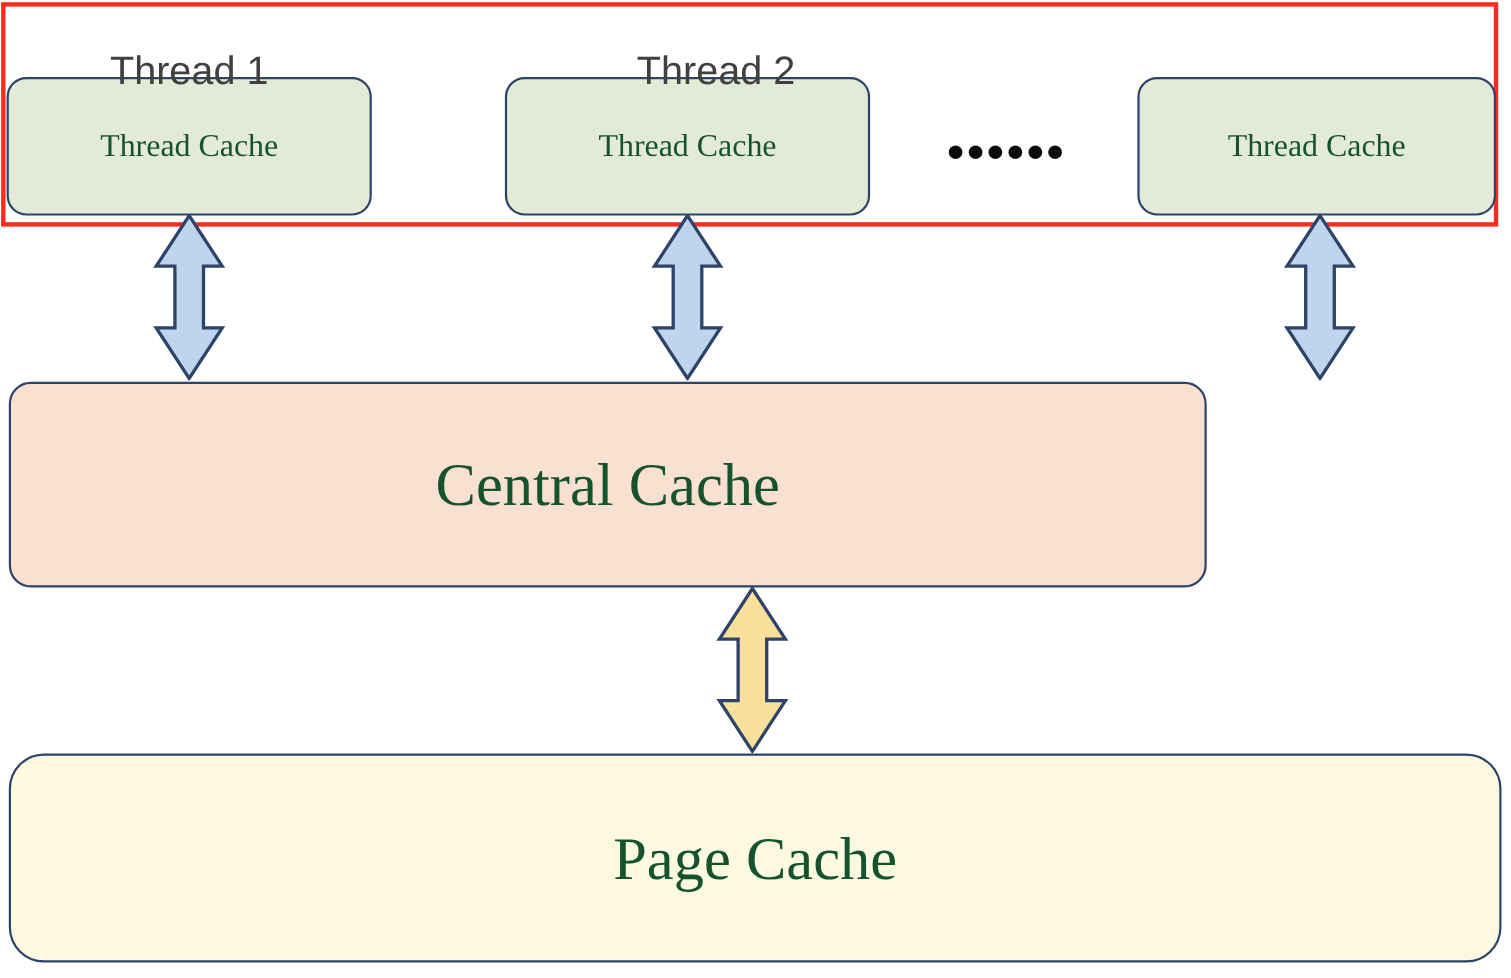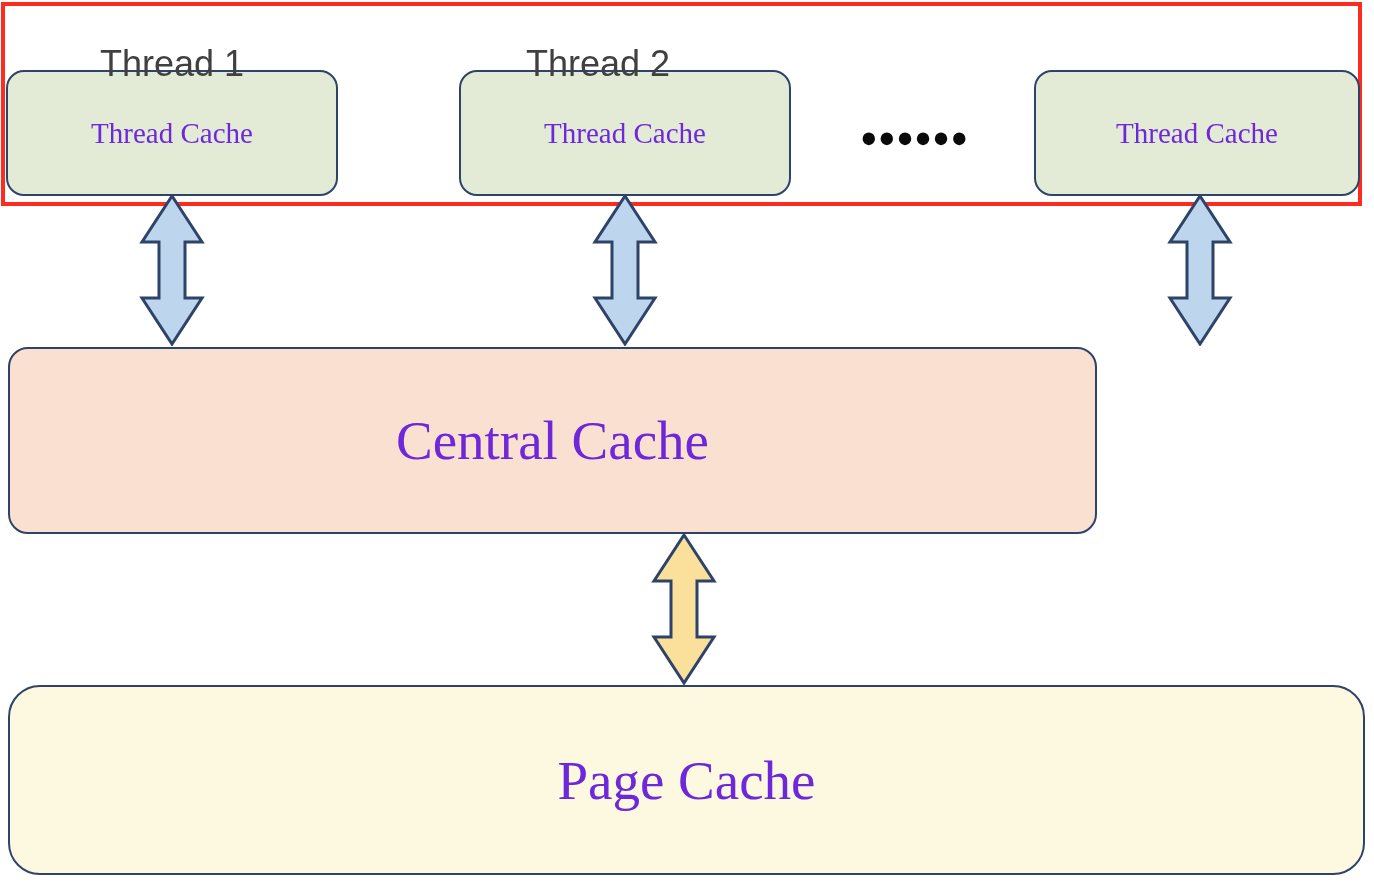--- a/index.html
+++ b/index.html
@@ -54,21 +54,21 @@
     box-sizing: border-box;
     border: 2.5px solid #2E4369;
     border-radius: 16px;
     display: flex;
     align-items: center;
     justify-content: center;
     z-index: 3;
   }
   .rbox .rbox-text {
     font-family: "Liberation Serif", serif;
-    color: #6d28d9;
+    color: #14532d;
     white-space: nowrap;
   }
 
   .thread-cache {
     background: #E3EBD6;
     height: 126px;
     top: 70px;
     border-radius: 18px;
   }
   .thread-cache .rbox-text {
@@ -124,21 +124,21 @@
   .arrow svg { display: block; }
 </style>
 </head>
 <body>
 
 <div id="canvas">
 
   <div class="thread-region"></div>
 
   <div class="thread-label" style="left:6px; width:332px;">Thread 1</div>
-  <div class="thread-label" style="left:432px; width:332px;">Thread 2</div>
+  <div class="thread-label" style="left:485px; width:332px;">Thread 2</div>
 
   <div class="rbox thread-cache" style="left:6px; width:332px;">
     <span class="rbox-text">Thread Cache</span>
   </div>
 
   <div class="rbox thread-cache" style="left:459px; width:332px;">
     <span class="rbox-text">Thread Cache</span>
   </div>
 
   <div class="rbox thread-cache" style="left:1034px; width:326px;">

